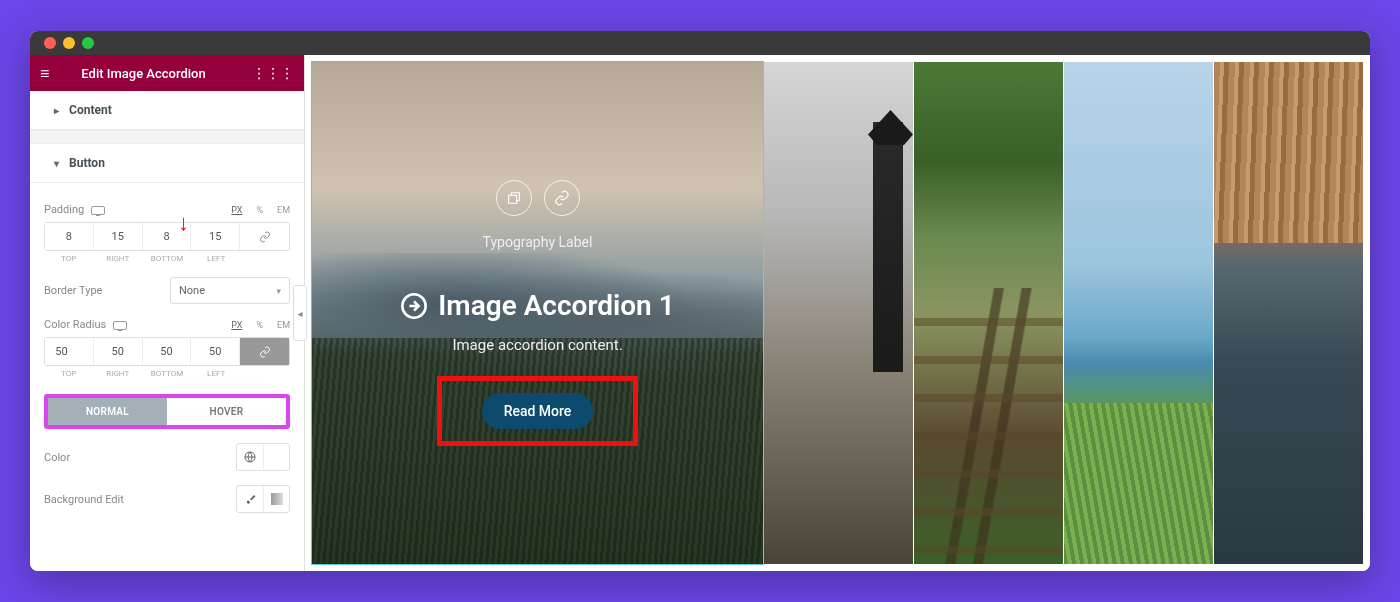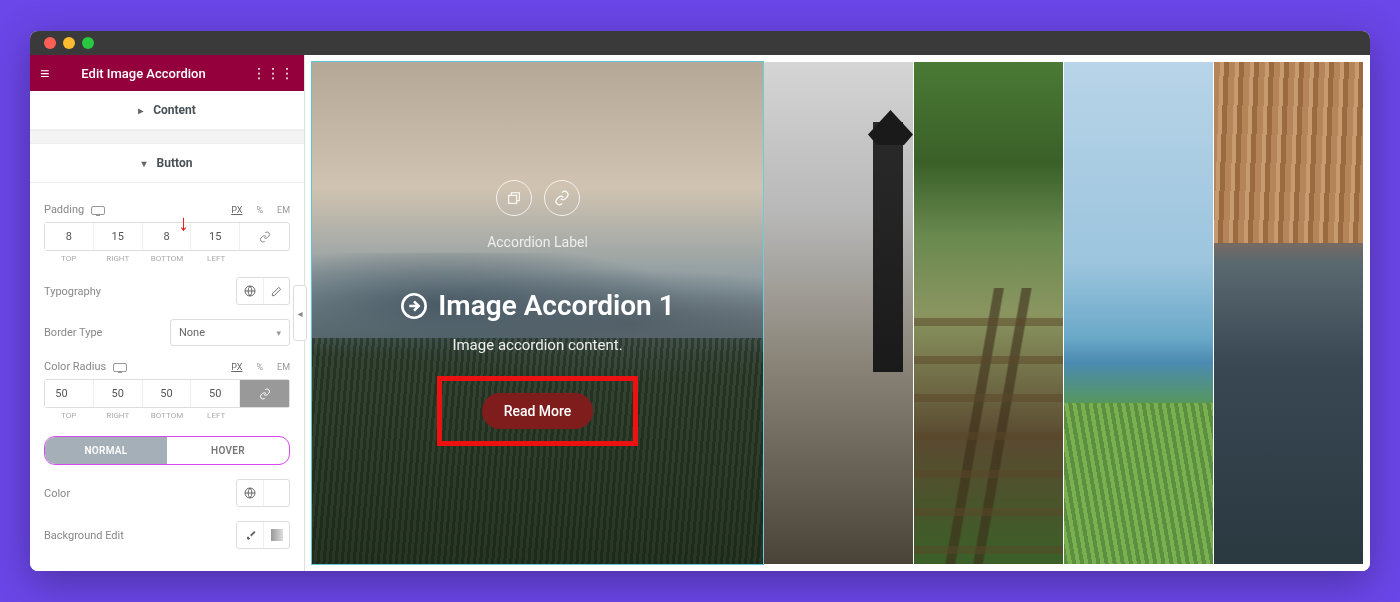--- a/index.html
+++ b/index.html
@@ -9,21 +9,21 @@
 .dot { width: 12px; height: 12px; border-radius: 50%; }
 .dot.red { background: #ff5f57; }
 .dot.yellow { background: #febc2e; }
 .dot.green { background: #28c840; }
 .app { flex: 1; display: flex; overflow: hidden; }
 .sidebar { width: 275px; background: #fff; border-right: 1px solid #e0e0e0; display: flex; flex-direction: column; overflow: hidden; }
 .panel-header { background: #93003c; color: #fff; height: 36px; display: flex; align-items: center; padding: 0 10px; font-size: 13px; font-weight: 500; }
 .ph-ham { font-size: 16px; margin-right: auto; cursor: pointer; }
 .ph-title { position: absolute; left: 0; right: 0; text-align: center; pointer-events: none; width: 227px; }
 .ph-grid { font-size: 14px; cursor: pointer; }
-.collapsible { padding: 12px 24px; font-size: 12px; font-weight: 700; color: #495157; display: flex; align-items: center; gap: 10px; cursor: pointer; border-bottom: 1px solid #eee; justify-content: center; }
+.collapsible { padding: 12px 24px; font-size: 12px; font-weight: 700; color: #495157; display: flex; align-items: center; gap: 10px; cursor: pointer; border-bottom: 1px solid #eee; }
 .collapsible.closed::before { content: '▸'; font-size: 10px; color: #666; }
 .collapsible.open::before { content: '▾'; font-size: 10px; color: #666; }
 .spacer { height: 14px; background: #f4f4f4; border-top: 1px solid #eee; border-bottom: 1px solid #eee; }
 .section-body { padding: 6px 14px 16px; font-size: 11px; color: #888; overflow-y: auto; flex: 1; }
 .row { display: flex; align-items: center; justify-content: space-between; margin: 14px 0 6px; }
 .row .label { color: #888; font-size: 11px; }
 .row .units { display: flex; gap: 14px; font-size: 9px; color: #999; }
 .row .units .active { text-decoration: underline; color: #666; }
 .device-icon { display: inline-block; width: 14px; height: 9px; border: 1px solid #999; border-radius: 2px; position: relative; margin-left: 4px; vertical-align: middle; }
 .device-icon::after { content: ''; position: absolute; left: 4px; right: 4px; bottom: -2px; height: 1px; background: #999; }
@@ -31,40 +31,40 @@
 .quint input { width: 20%; border: none; border-right: 1px solid #eee; text-align: center; font-size: 11px; padding: 7px 0; color: #555; }
 .quint .link { width: 20%; display: flex; align-items: center; justify-content: center; font-size: 11px; color: #888; cursor: pointer; }
 .quint .link.active { background: #999; color: #fff; }
 .sublabels { display: flex; font-size: 8px; color: #aaa; margin-top: 3px; }
 .sublabels span { width: 20%; text-align: center; }
 .select { border: 1px solid #ddd; border-radius: 3px; padding: 6px 8px; font-size: 11px; color: #666; cursor: pointer; display: flex; justify-content: space-between; align-items: center; width: 120px; }
 .select::after { content: '▾'; color: #999; font-size: 9px; }
 .icon-btn-group { display: flex; border: 1px solid #ddd; border-radius: 3px; overflow: hidden; }
 .icon-btn { width: 26px; height: 26px; display: flex; align-items: center; justify-content: center; font-size: 11px; color: #666; cursor: pointer; border-left: 1px solid #eee; }
 .icon-btn:first-child { border-left: none; }
-.tabs { display: flex; margin-top: 16px; border: 1px solid #d946ef; border-radius: 11px; overflow: hidden; align-items: center; }
+.tabs { display: flex; margin-top: 16px; border: 4px solid #d946ef; border-radius: 3px; overflow: hidden; align-items: center; }
 .tab { flex: 1; text-align: center; padding: 8px; font-size: 10px; font-weight: 600; color: #777; cursor: pointer; letter-spacing: 0.3px; }
 .tab.active { background: #a4afb7; color: #fff; }
 .arrow-marker { position: absolute; left: 148px; top: 155px; color: #e11; font-size: 22px; pointer-events: none; }
 
 .canvas { flex: 1; background: #fff; position: relative; display: flex; padding: 7px; gap: 0; }
 .reveal { position: absolute; left: -12px; top: 50%; transform: translateY(-50%); width: 14px; height: 56px; background: #fff; border: 1px solid #ddd; border-radius: 3px; display: flex; align-items: center; justify-content: center; font-size: 10px; color: #888; cursor: pointer; z-index: 5; }
 .pane { height: 100%; position: relative; overflow: hidden; }
 .pane.main { flex: 3; outline: 1px solid #5ec6d8; }
 .pane.thin { width: 150px; flex-shrink: 0; border-left: 1px solid rgba(255,255,255,0.1); }
 .pane .bg { position: absolute; inset: 0; }
 .pane-content { position: absolute; inset: 0; display: flex; flex-direction: column; align-items: center; justify-content: center; color: #fff; text-align: center; padding: 20px; }
 .icon-row { display: flex; gap: 12px; margin-bottom: 18px; }
 .circ-btn { width: 36px; height: 36px; border: 1px solid rgba(255,255,255,0.8); border-radius: 50%; display: flex; align-items: center; justify-content: center; cursor: pointer; color:#fff; }
 .overlay-label { font-size: 14px; margin-bottom: 16px; color: #eee; }
 .overlay-title { font-size: 28px; font-weight: 600; display: flex; align-items: center; gap: 10px; margin-bottom: 14px; margin-top: 23px; }
 .overlay-title svg { flex-shrink: 0; }
 .overlay-text { font-size: 15px; color: #eee; margin-bottom: 22px; }
 .highlight-box { border: 5px solid #e11; padding: 12px 40px; display: inline-block; }
-.read-more { background: #7f1d1d; color: #fff; padding: 10px 22px; border-radius: 999px; font-size: 14px; font-weight: 500; cursor: pointer; display: inline-block; }
+.read-more { background: #0c4a6e; color: #fff; padding: 10px 22px; border-radius: 999px; font-size: 14px; font-weight: 500; cursor: pointer; display: inline-block; }
 
 
 .scene1 { background: linear-gradient(to bottom, #b5a896 0%, #d0c3b1 25%, #8a9aa0 45%, #5a6b6e 55%, #3f4d43 58%, #2a3529 100%); }
 .scene1::before { content:''; position:absolute; left:0; right:0; top:38%; height:26%; background: radial-gradient(ellipse at 30% 40%, #4a5a65 0%, transparent 55%), radial-gradient(ellipse at 70% 55%, #556169 0%, transparent 55%); }
 .scene1::after { content:''; position:absolute; left:0; right:0; bottom:0; height:45%; background: repeating-linear-gradient(95deg, rgba(20,35,15,0.6) 0 3px, rgba(40,55,30,0.4) 3px 6px); }
 .scene2 { background: linear-gradient(to bottom, #d5d5d5 0%, #b8b8b8 30%, #8a8478 60%, #4a4438 100%); position:relative; }
 .scene2::before { content:''; position:absolute; right:10px; top:60px; width:30px; height:250px; background: linear-gradient(#2a2a2a,#1a1a1a); }
 .scene2::after { content:''; position:absolute; right:0px; top:48px; width:45px; height:35px; background:#1a1a1a; clip-path: polygon(50% 0,100% 70%,80% 100%,20% 100%,0 70%); }
 .scene3 { background: linear-gradient(to bottom, #4a7a35 0%, #3a6028 20%, #6a8a50 35%, #8a9560 50%, #5a4a30 75%, #3a6028 100%); }
 .scene3::before { content:''; position:absolute; inset:0; background: repeating-linear-gradient(to bottom, transparent 0 30px, rgba(90,70,40,0.5) 30px 38px), linear-gradient(100deg, transparent 40%, rgba(60,45,25,0.6) 41% 45%, transparent 46% 54%, rgba(60,45,25,0.6) 55% 59%, transparent 60%); top:45%; }
@@ -127,36 +127,20 @@
           </span>
         </div>
         <div class="sublabels">
           <span>TOP</span>
           <span>RIGHT</span>
           <span>BOTTOM</span>
           <span>LEFT</span>
           <span></span>
         </div>
 
-        <div class="row">
-          <span class="label">Typography</span>
-          <span class="icon-btn-group">
-            <span class="icon-btn">
-              <svg width="12" height="12" viewBox="0 0 24 24" fill="none" stroke="currentColor" stroke-width="2">
-                  <circle cx="12" cy="12" r="10"></circle>
-                  <path d="M2 12h20M12 2a15 15 0 0 1 0 20M12 2a15 15 0 0 0 0 20"></path>
-                </svg>
-            </span>
-            <span class="icon-btn">
-              <svg width="11" height="11" viewBox="0 0 24 24" fill="none" stroke="currentColor" stroke-width="2">
-                  <path d="M17 3l4 4L7 21H3v-4z"></path>
-                </svg>
-            </span>
-          </span>
-        </div>
 
         <div class="row">
           <span class="label">Border Type</span>
           <span class="select">
             <span>None</span>
           </span>
         </div>
 
         <div class="row">
           <span class="label">
@@ -237,21 +221,21 @@
                   <path d="M8 8V4h12v12h-4"></path>
                 </svg>
             </div>
             <div class="circ-btn">
               <svg width="16" height="16" viewBox="0 0 24 24" fill="none" stroke="currentColor" stroke-width="1.8">
                   <path d="M10 13a5 5 0 0 0 7 0l3-3a5 5 0 0 0-7-7l-1 1"></path>
                   <path d="M14 11a5 5 0 0 0-7 0l-3 3a5 5 0 0 0 7 7l1-1"></path>
                 </svg>
             </div>
           </div>
-          <div class="overlay-label">Accordion Label</div>
+          <div class="overlay-label">Typography Label</div>
           <div class="overlay-title">
             <svg width="28" height="28" viewBox="0 0 24 24" fill="none" stroke="#fff" stroke-width="2.2">
                 <circle cx="12" cy="12" r="10"></circle>
                 <path d="M12 8l4 4-4 4M8 12h8"></path>
               </svg>
             <span>Image Accordion 1</span>
           </div>
           <div class="overlay-text">Image accordion content.</div>
           <div class="highlight-box">
             <div class="read-more">Read More</div>

